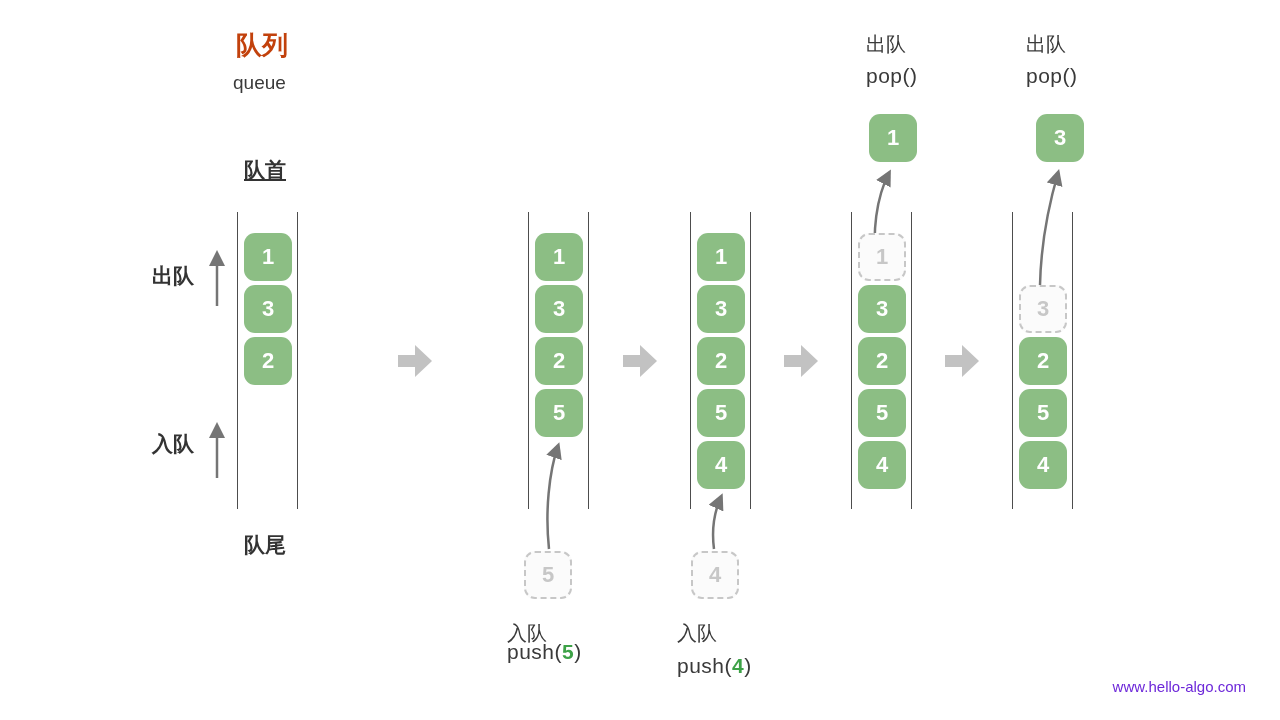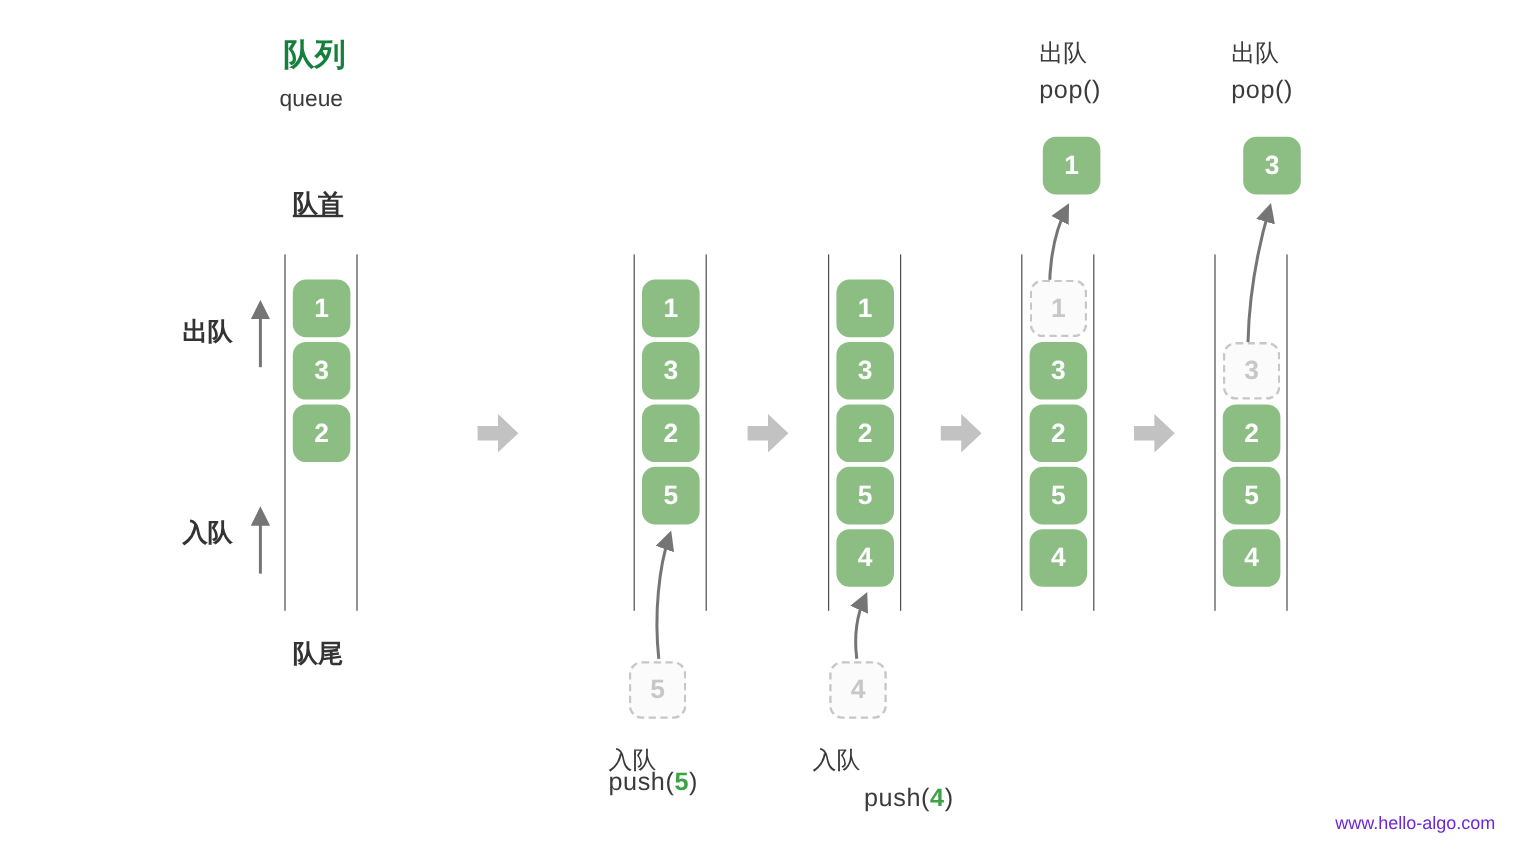--- a/index.html
+++ b/index.html
@@ -4,21 +4,21 @@
 <style>
   html,body{margin:0;padding:0;}
   body{
     width:1280px;height:720px;position:relative;background:#ffffff;
     font-family:"Liberation Sans","DejaVu Sans",sans-serif;
     color:#3a3a3a;overflow:hidden;
   }
   .abs{position:absolute;}
   .mono{font-family:Liberation Sans, sans-serif;}
 
-  .title-zh{font-size:26px;font-weight:700;color:#15803d;}
+  .title-zh{font-size:26px;font-weight:700;color:#c2410c;}
   .title-en{font-size:19px;color:#3a3a3a;}
   .lbl-bold{font-size:21px;font-weight:700;color:#333333;}
   .op-lbl{font-size:20px;font-weight:400;color:#3a3a3a;}
   .op-code{font-size:21px;color:#3a3a3a;letter-spacing:0.5px;}
   .op-code .arg{color:#3da247;font-weight:700;}
 
   .tube{
     width:59px;height:297px;
     border-left:1.5px solid #4d4d4d;border-right:1.5px solid #4d4d4d;
   }
@@ -87,21 +87,21 @@
 <div class="abs op-lbl" style="left:507px;top:620px;">入队</div>
 <div class="abs mono op-code" style="left:507px;top:640px;"><span>push(</span><span class="arg">5</span><span>)</span></div>
 
 <div class="abs qbox" style="left:697px;top:233px;">1</div>
 <div class="abs qbox" style="left:697px;top:285px;">3</div>
 <div class="abs qbox" style="left:697px;top:337px;">2</div>
 <div class="abs qbox" style="left:697px;top:389px;">5</div>
 <div class="abs qbox" style="left:697px;top:441px;">4</div>
 <div class="abs ghost" style="left:691px;top:551px;">4</div>
 <div class="abs op-lbl" style="left:677px;top:620px;">入队</div>
-<div class="abs mono op-code" style="left:677px;top:654px;margin-left:43px;"><span>push(</span><span class="arg">4</span><span>)</span></div>
+<div class="abs mono op-code" style="left:677px;top:654px;"><span>push(</span><span class="arg">4</span><span>)</span></div>
 
 <div class="abs op-lbl" style="left:866px;top:31px;">出队</div>
 <div class="abs mono op-code" style="left:866px;top:64px;">pop()</div>
 <div class="abs qbox" style="left:869px;top:114px;">1</div>
 <div class="abs ghost" style="left:858px;top:233px;">1</div>
 <div class="abs qbox" style="left:858px;top:285px;">3</div>
 <div class="abs qbox" style="left:858px;top:337px;">2</div>
 <div class="abs qbox" style="left:858px;top:389px;">5</div>
 <div class="abs qbox" style="left:858px;top:441px;">4</div>
 

